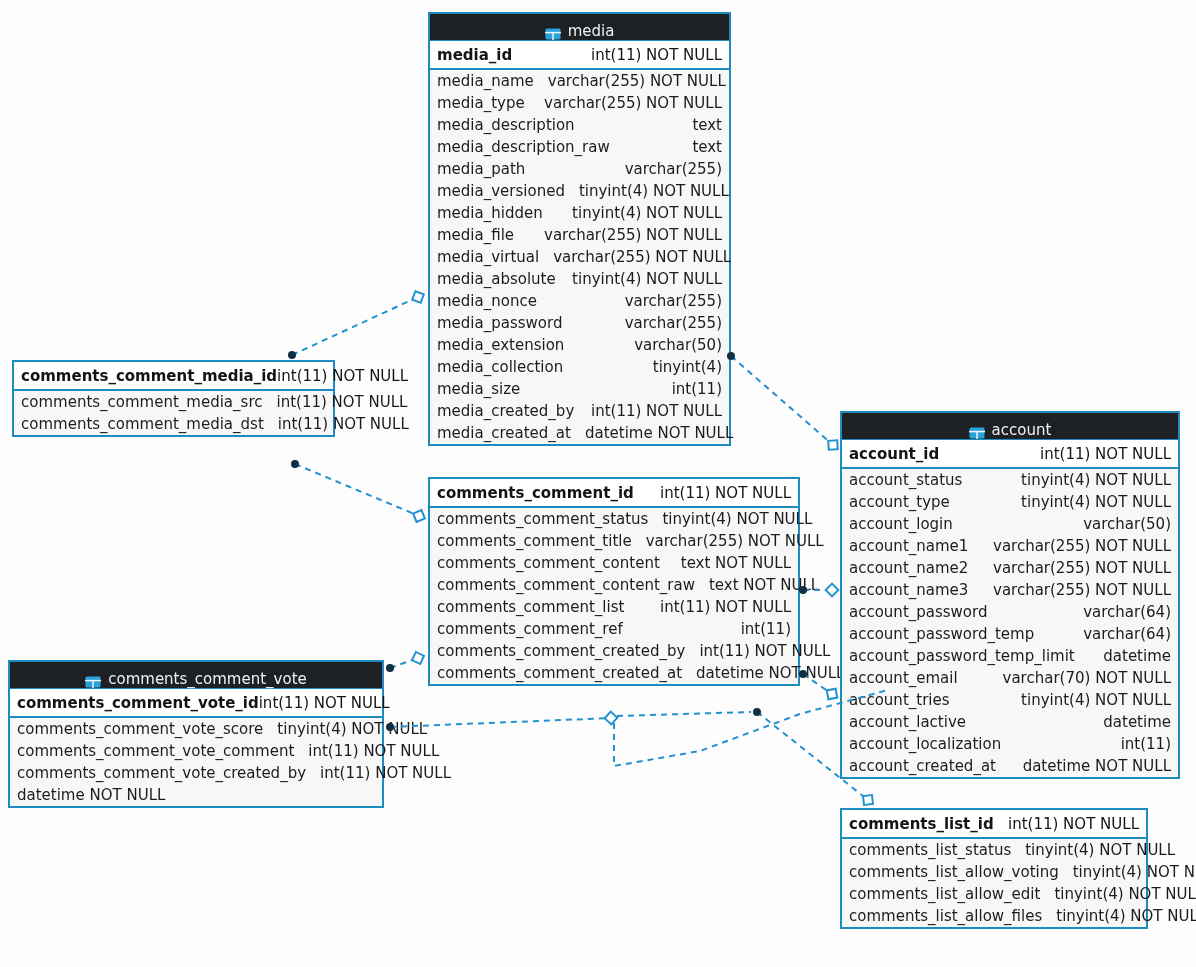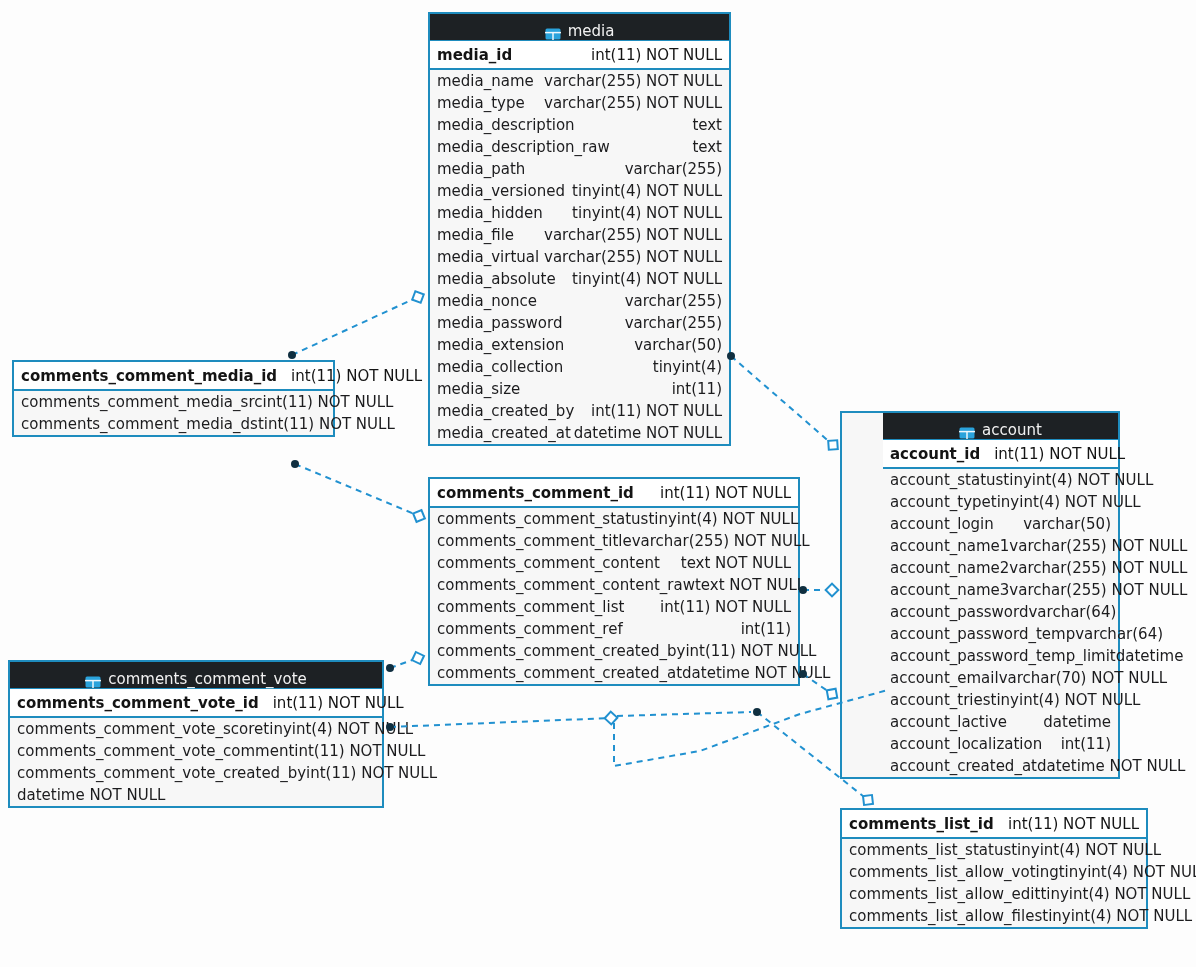--- a/index.html
+++ b/index.html
@@ -13,26 +13,26 @@
   }
   .titlebar{
     height:26px;background:#1d2124;color:#f2f2f2;display:flex;align-items:flex-end;
     justify-content:center;gap:7px;font-size:15px;border-bottom:1px solid #1e8cbe;
     cursor:move;
   }
   .titlebar svg{display:block;}
   .pk-row{
     background:#ffffff;border-bottom:2px solid #1e8cbe;height:27px;
     display:flex;align-items:center;justify-content:space-between;
-    padding:0 7px;font-size:15px;color:#141414;gap:14px;
+    padding:0 7px;font-size:15px;color:#141414;
   }
   .pk-row .fname{font-weight:bold;white-space:nowrap;}
   .field-row{
     height:22px;display:flex;align-items:center;justify-content:space-between;
-    padding:0 7px;font-size:15px;color:#1c1c1e;background:#f7f7f7;
+    padding:0 7px;font-size:15px;color:#1c1c1e;gap:14px;background:#f7f7f7;
   }
   .ftype{white-space:nowrap;text-align:right;}
   .fname{white-space:nowrap;}
   #rel-layer{position:absolute;left:0;top:0;z-index:3;pointer-events:none;}
 </style>
 </head>
 <body>
 
 <div id="canvas" style="width: 1196px; height: 967px; background: rgb(253, 253, 253);">
     <svg width="1196" height="967" id="rel-layer">
@@ -239,21 +239,21 @@
         <span class="ftype">int(11) NOT NULL</span>
       </div>
       <div class="field-row">
         <span class="fname">comments_comment_vote_created_by</span>
         <span class="ftype">int(11) NOT NULL</span>
       </div>
       <div class="field-row">
         <span class="ftype">datetime NOT NULL</span>
       </div>
     </div>
-    <div class="er-table" style="left: 840px; top: 411px; width: 280px; padding-left: 41px;">
+    <div class="er-table" style="left: 840px; top: 411px; width: 340px;">
       <div class="titlebar">
         <svg width="16" height="12">
           <rect x="0.5" y="0.5" width="15" height="11" rx="1.5" fill="#2aa3dc"></rect>
           <line x1="0" y1="4.6" x2="16" y2="4.6" stroke="#eef7fc" stroke-width="1.5"></line>
           <line x1="8" y1="4.6" x2="8" y2="12" stroke="#eef7fc" stroke-width="1.5"></line>
         </svg>
         <span>account</span>
       </div>
       <div class="pk-row">
         <span class="fname">account_id</span>

